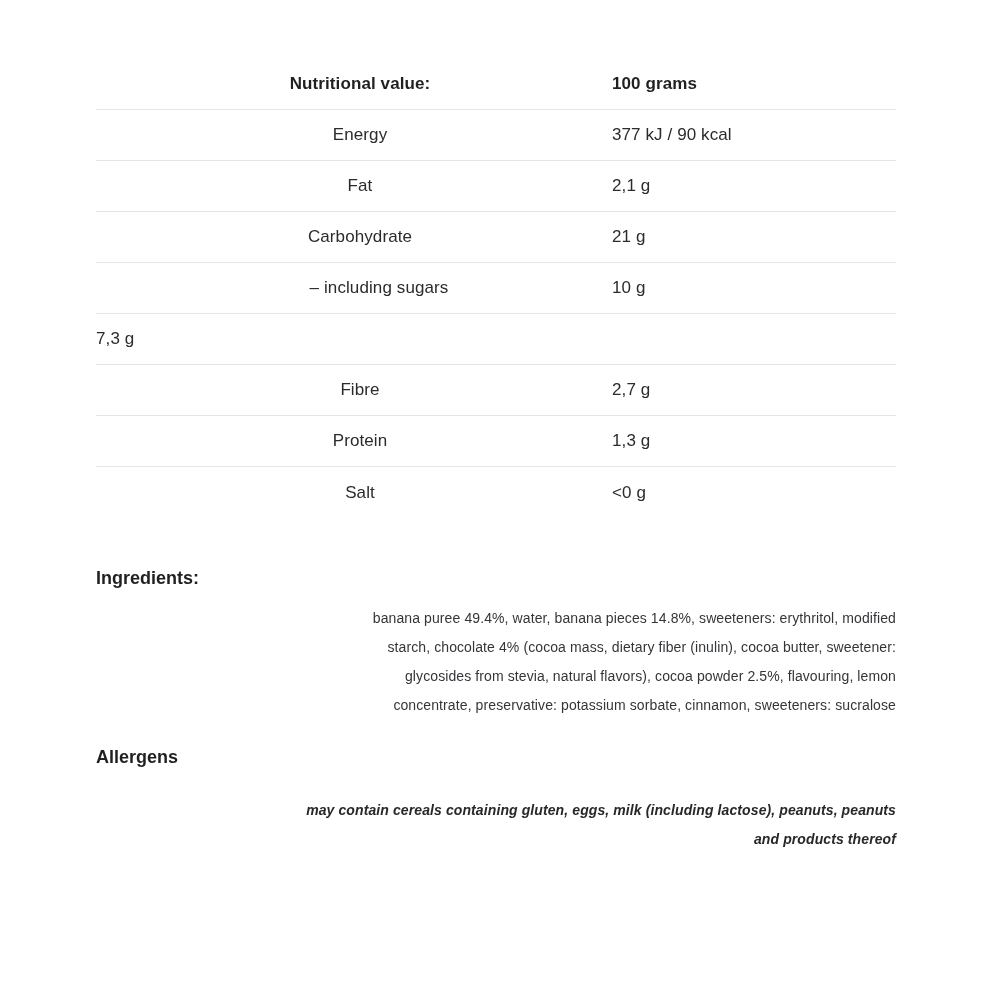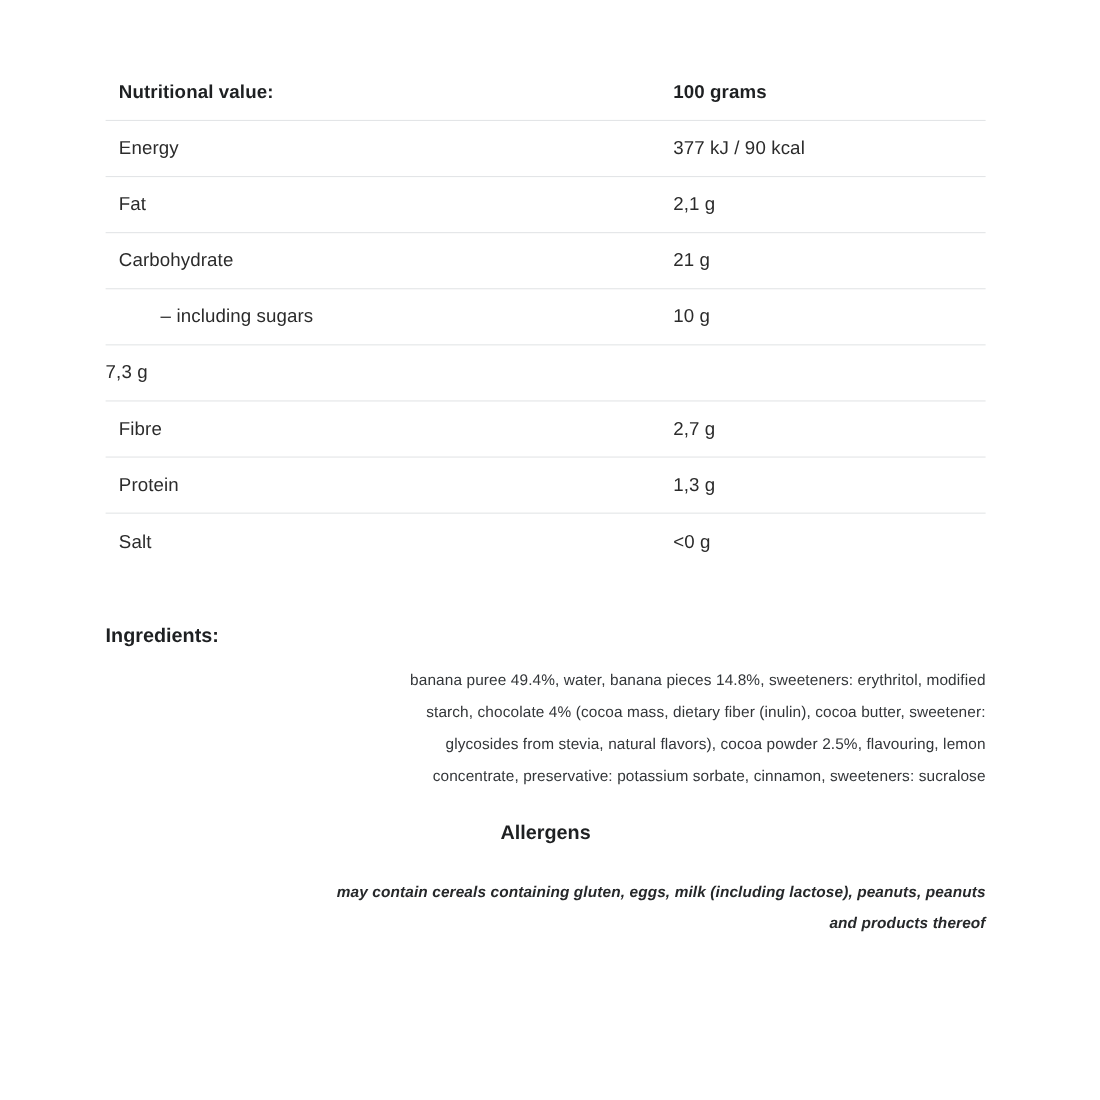--- a/index.html
+++ b/index.html
@@ -23,20 +23,21 @@
     align-items: center;
     height: 51px;
     border-bottom: 1px solid #e3e5e7;
   }
   .nrow:last-child { border-bottom: none; }
   .nrow .cell-label {
     width: 516px;
     padding-left: 12px;
     font-size: 17px;
     letter-spacing: 0.1px;
+    text-align: center;
   }
   .nrow .cell-value {
     font-size: 17px;
     letter-spacing: 0.1px;
     text-align: right;
   }
   .nrow.header-row .cell-label,
   .nrow.header-row .cell-value {
     font-weight: bold;
     color: #1e2022;
@@ -51,21 +52,21 @@
     line-height: 22px;
   }
   .paragraph {
     margin-top: 15px;
     font-size: 14px;
     line-height: 29px;
     color: #333639;
     letter-spacing: 0.1px;
     text-align: right;
   }
-  .allergens-heading { margin-top: 26px; text-align: center; }
+  .allergens-heading { margin-top: 26px; }
   .allergens-text {
     margin-top: 28px;
     font-style: italic;
     font-weight: bold;
     color: #26282a;
   }
 </style>
 </head>
 <body>
 

